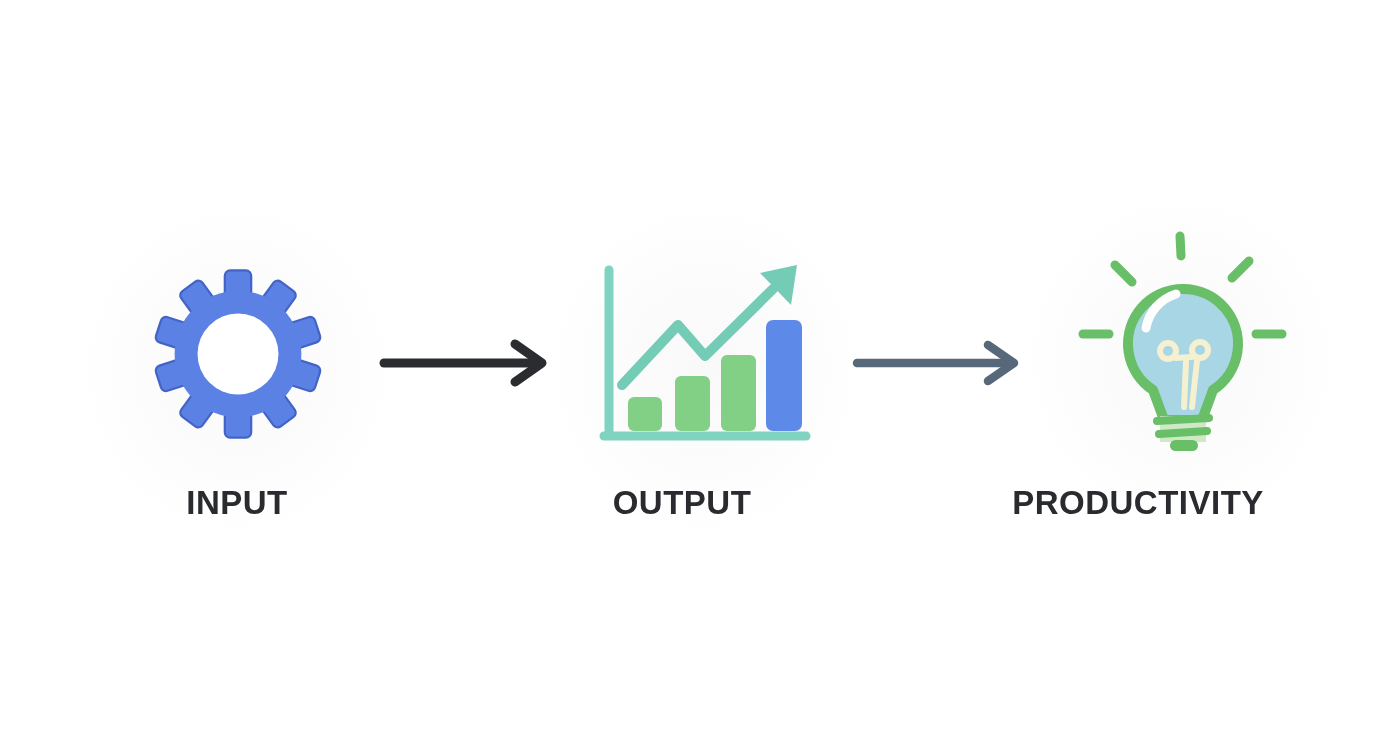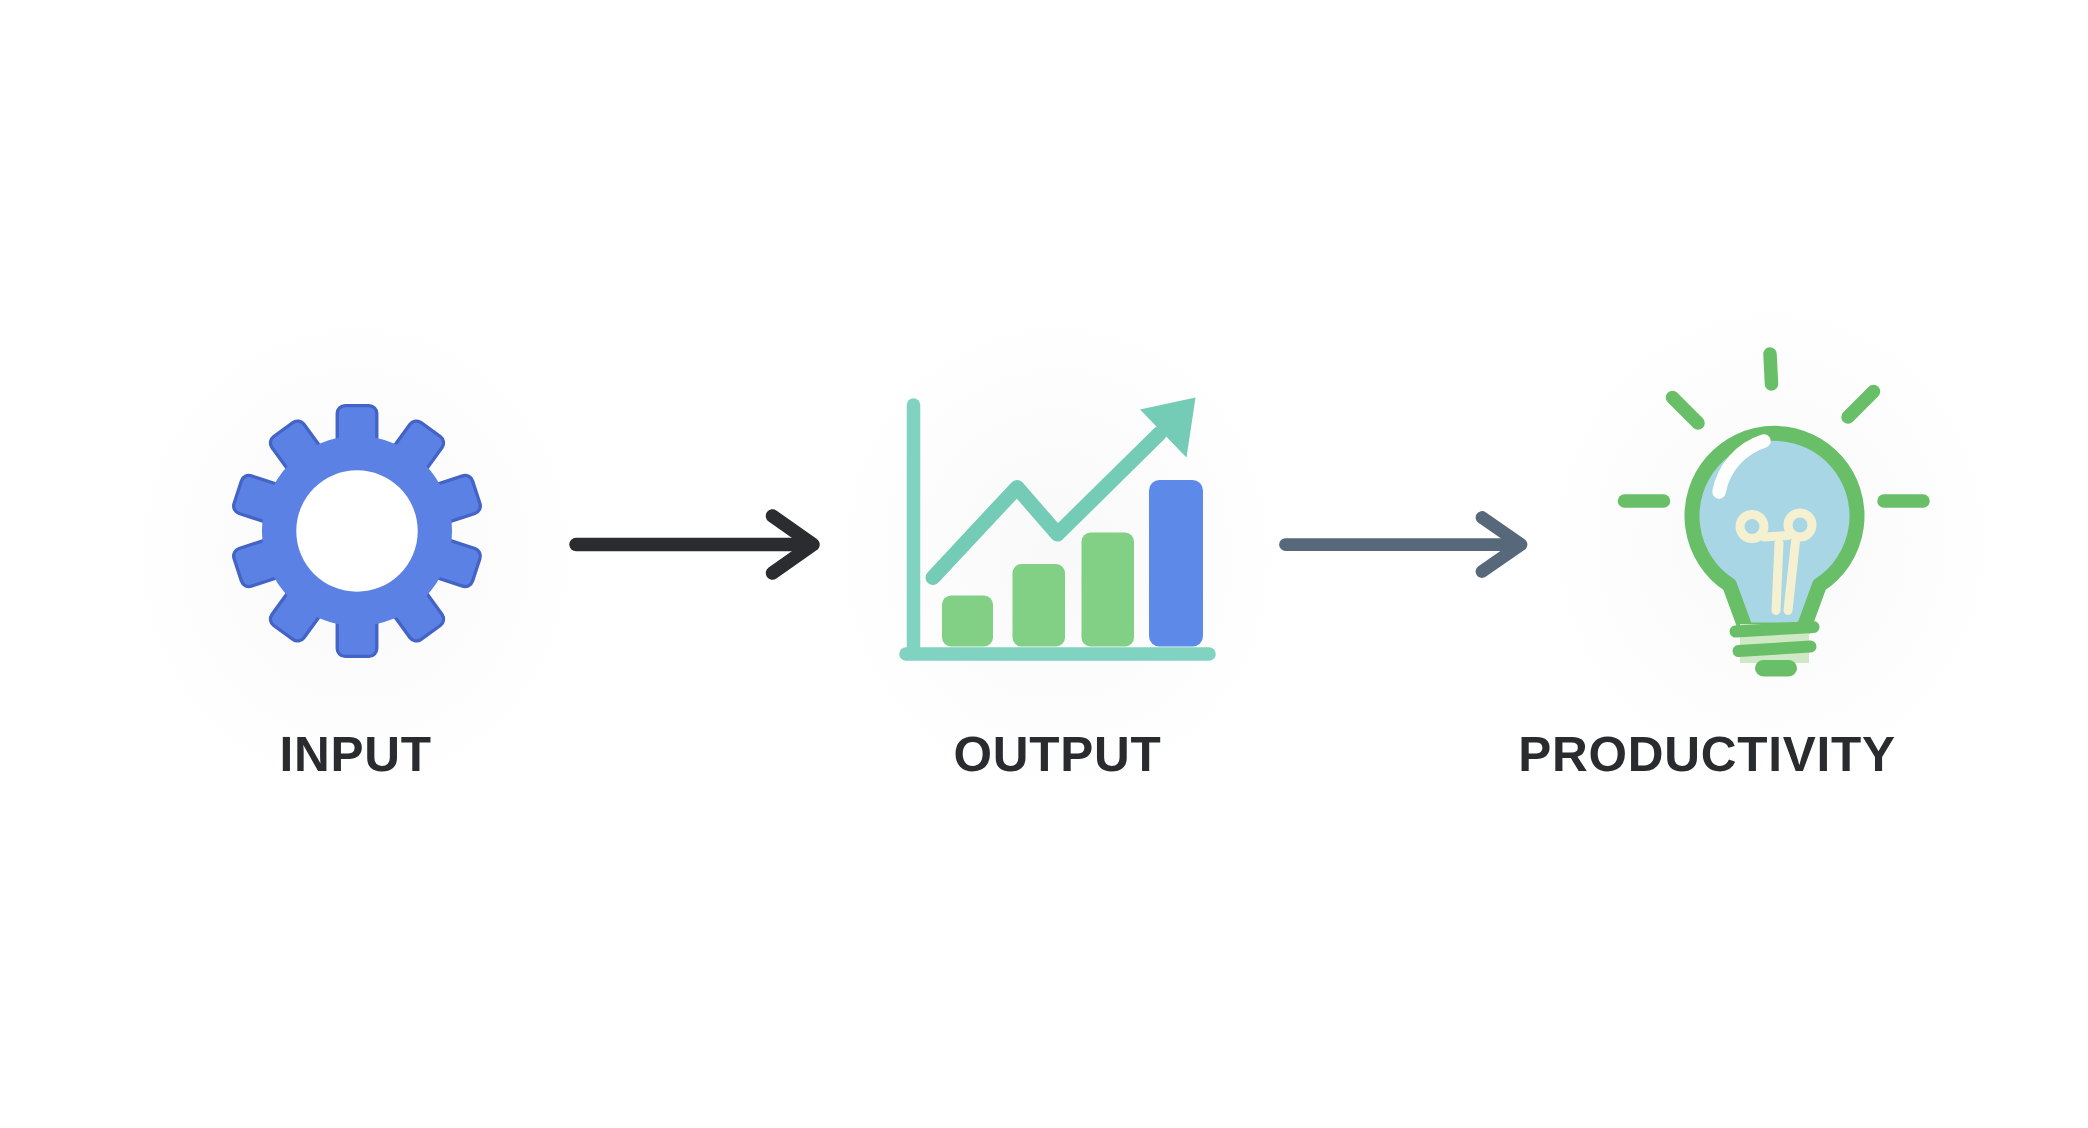--- a/index.html
+++ b/index.html
@@ -34,21 +34,21 @@
     top: 484px;
     width: 300px;
     text-align: center;
     font-size: 33px;
     font-weight: 700;
     letter-spacing: 0.5px;
     color: var(--label_text, #2a2b2f);
     white-space: nowrap;
   }
   .label-input        { left: 87px; }
-  .label-output       { left: 555px; }
+  .label-output       { left: 532px; }
   .label-productivity { left: 988px; }
 </style>
 </head>
 <body>
 
 <div class="canvas">
 
   <div class="halo" style="left:77px;top:200px"></div>
   <div class="halo" style="left:545px;top:200px"></div>
   <div class="halo" style="left:1021px;top:190px"></div>

